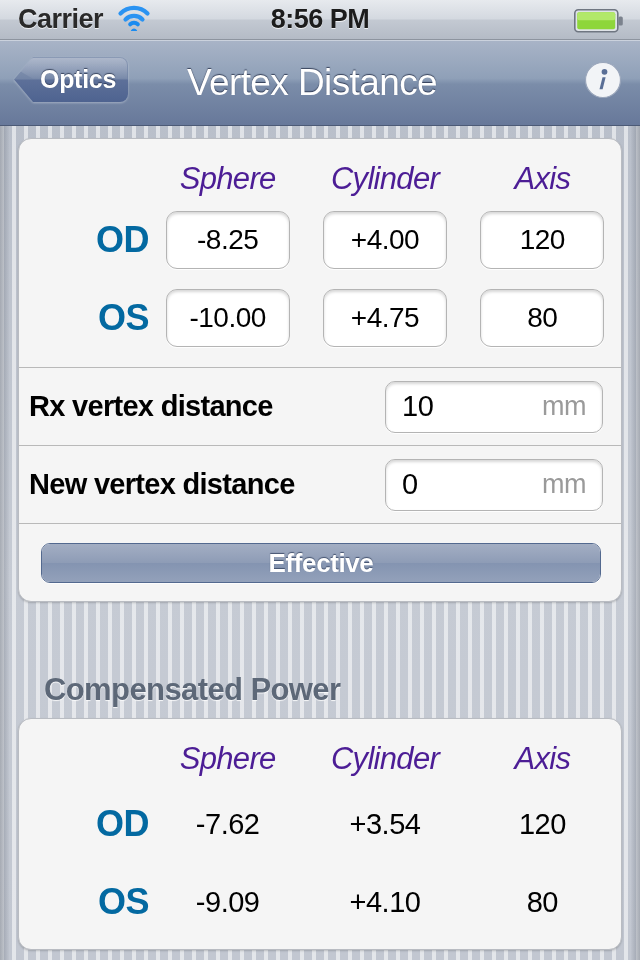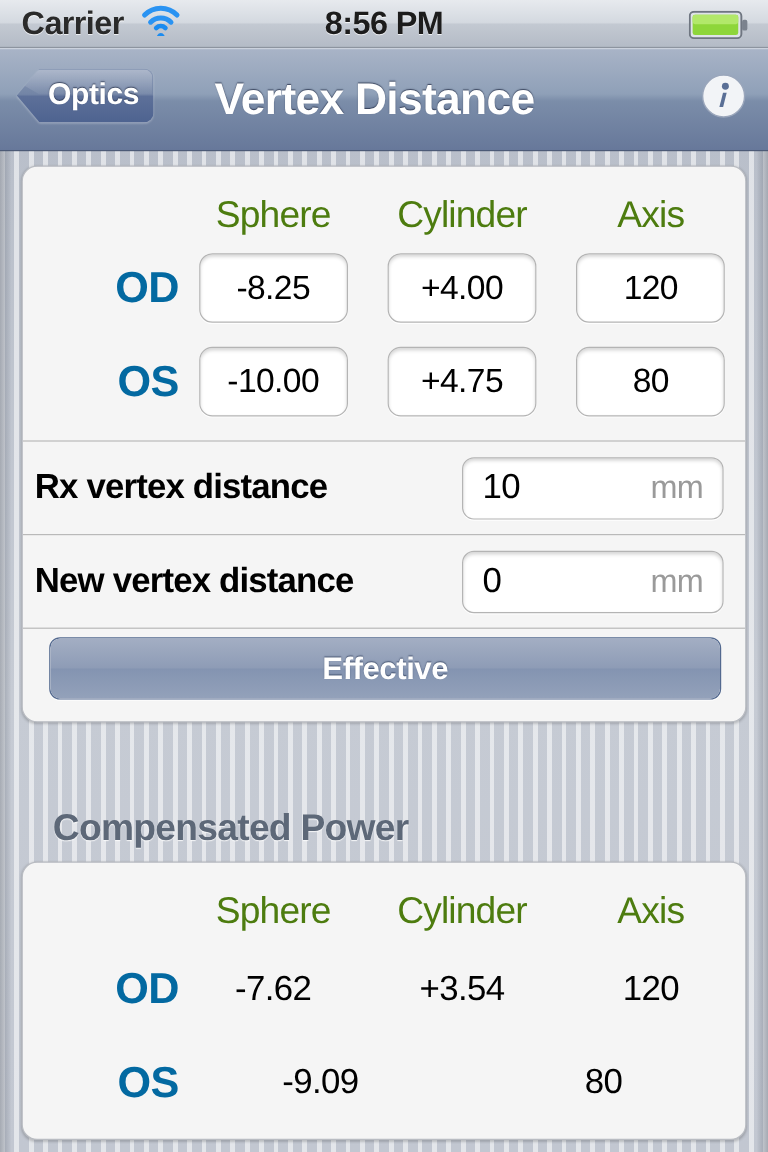--- a/index.html
+++ b/index.html
@@ -49,21 +49,21 @@
     position:absolute; left:0; top:40px; width:640px; height:86px;
     background:linear-gradient(to bottom,
       #a7b2c6 0%, #93a0b8 3%, #8593ad 48%, #7competitive 48%,
       #7a89a5 50%, #6e7e9b 96%, #5e6e8c 100%);
     background:linear-gradient(to bottom, #a9b4c7 0%, #8fa0b8 45%, #7b8da9 52%, #67789a 100%);
     border-bottom:1px solid #4c5a76;
     box-shadow:inset 0 1px 0 rgba(255,255,255,0.40);
   }
   #nav-title {
     position:absolute; left:0; right:16px; top:50%; transform:translateY(-50%);
-    text-align:center; color:#ffffff; font-size:37px; font-weight:bold;
+    text-align:center; color:#ffffff; font-size:37px; font-weight:normal;
     letter-spacing:-0.6px; text-shadow:0 -1px 1px rgba(25,35,60,0.75);
   }
   
   #back-button {
     position:absolute; left:14px; top:17px; width:114px; height:45px;
     cursor:pointer;
     filter:drop-shadow(0 1px 1px rgba(255,255,255,0.35));
   }
   #back-button .shape {
     position:absolute; inset:0;
@@ -99,22 +99,23 @@
   #result-card { left:18px; top:718px; width:604px; height:232px; }
 
   
   .pgrid { position:absolute; left:0; right:0; }
   .prow  { display:flex; align-items:center; }
   .eye-label {
     width:130px; text-align:right; font-size:36px; font-weight:bold;
     color:#0369a1; letter-spacing:-0.5px;
   }
   .col-head {
-    flex:1; text-align:center; font-size:31px; color:#4d7c0f;
+    flex:1; text-align:center; font-size:31px; color:#4c1d95;
     letter-spacing:-0.7px;
+    font-style:italic;
   }
   .col-cell { flex:1; display:flex; justify-content:center; }
 
   
   .ibox {
     width:124px; height:58px; background:#fff;
     border:1px solid #b4b4b4; border-radius:11px;
     box-shadow:inset 0 2px 3px rgba(0,0,0,0.16), 0 1px 0 rgba(255,255,255,0.9);
     display:flex; align-items:center; justify-content:center;
     font-size:28px; color:#000; letter-spacing:-0.5px; cursor:text;
@@ -134,21 +135,21 @@
     position:absolute; right:18px; width:218px; height:52px;
     background:#fff; border:1px solid #b4b4b4; border-radius:10px;
     box-shadow:inset 0 2px 3px rgba(0,0,0,0.16), 0 1px 0 rgba(255,255,255,0.9);
     display:flex; align-items:center; cursor:text;
   }
   .vbox .val  { margin-left:16px; font-size:29px; color:#000; letter-spacing:-0.5px; }
   .vbox .unit { margin-left:auto; margin-right:16px; font-size:27px; color:#9a9a9a; letter-spacing:-0.5px; }
 
   
   #segmented {
-    position:absolute; left:22px; bottom:18px; width:560px; height:52px;
+    position:absolute; left:22px; bottom:18px; width:560px; height:40px;
     border:1px solid #53698f; border-radius:9px; overflow:hidden;
     display:flex; box-shadow:0 1px 0 rgba(255,255,255,0.8);
   }
   .seg {
     flex:1; display:flex; align-items:center; justify-content:center;
     font-size:26px; font-weight:bold; color:#fff; letter-spacing:-0.4px;
     text-shadow:0 -1px 1px rgba(25,40,70,0.65); cursor:pointer;
   }
   .seg.off {
     background:linear-gradient(to bottom, #a3aec3 0%, #8e9cb6 49%, #8494b1 51%, #93a1ba 100%);
@@ -292,16 +293,17 @@
       <div class="rcell">-7.62</div>
       <div class="rcell">+3.54</div>
       <div class="rcell">120</div>
     </div>
   </div>
 
   <div class="pgrid" style="top:162px;">
     <div class="prow">
       <div class="eye-label">OS</div>
       <div class="rcell">-9.09</div>
+      <div class="rcell">+4.10</div>
       <div class="rcell">80</div>
     </div>
   </div>
 </div>
 
 </body></html>

